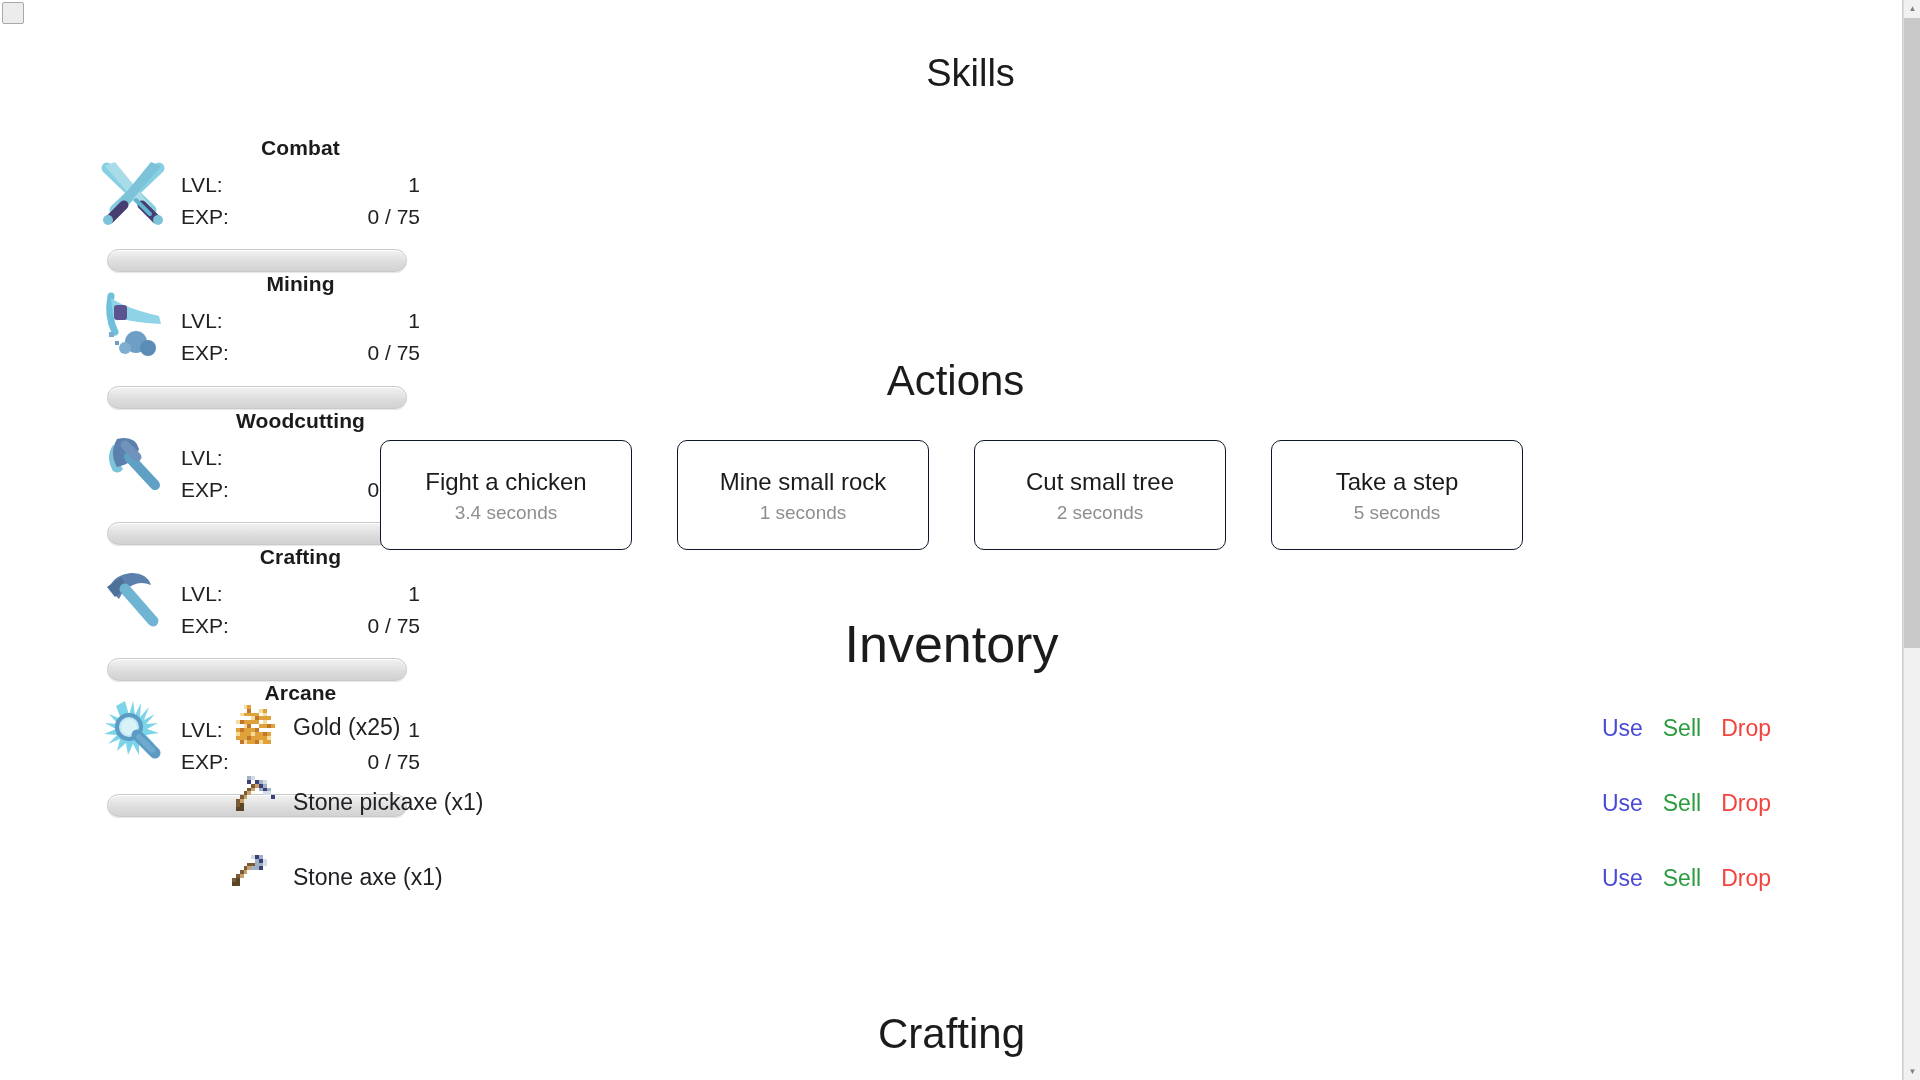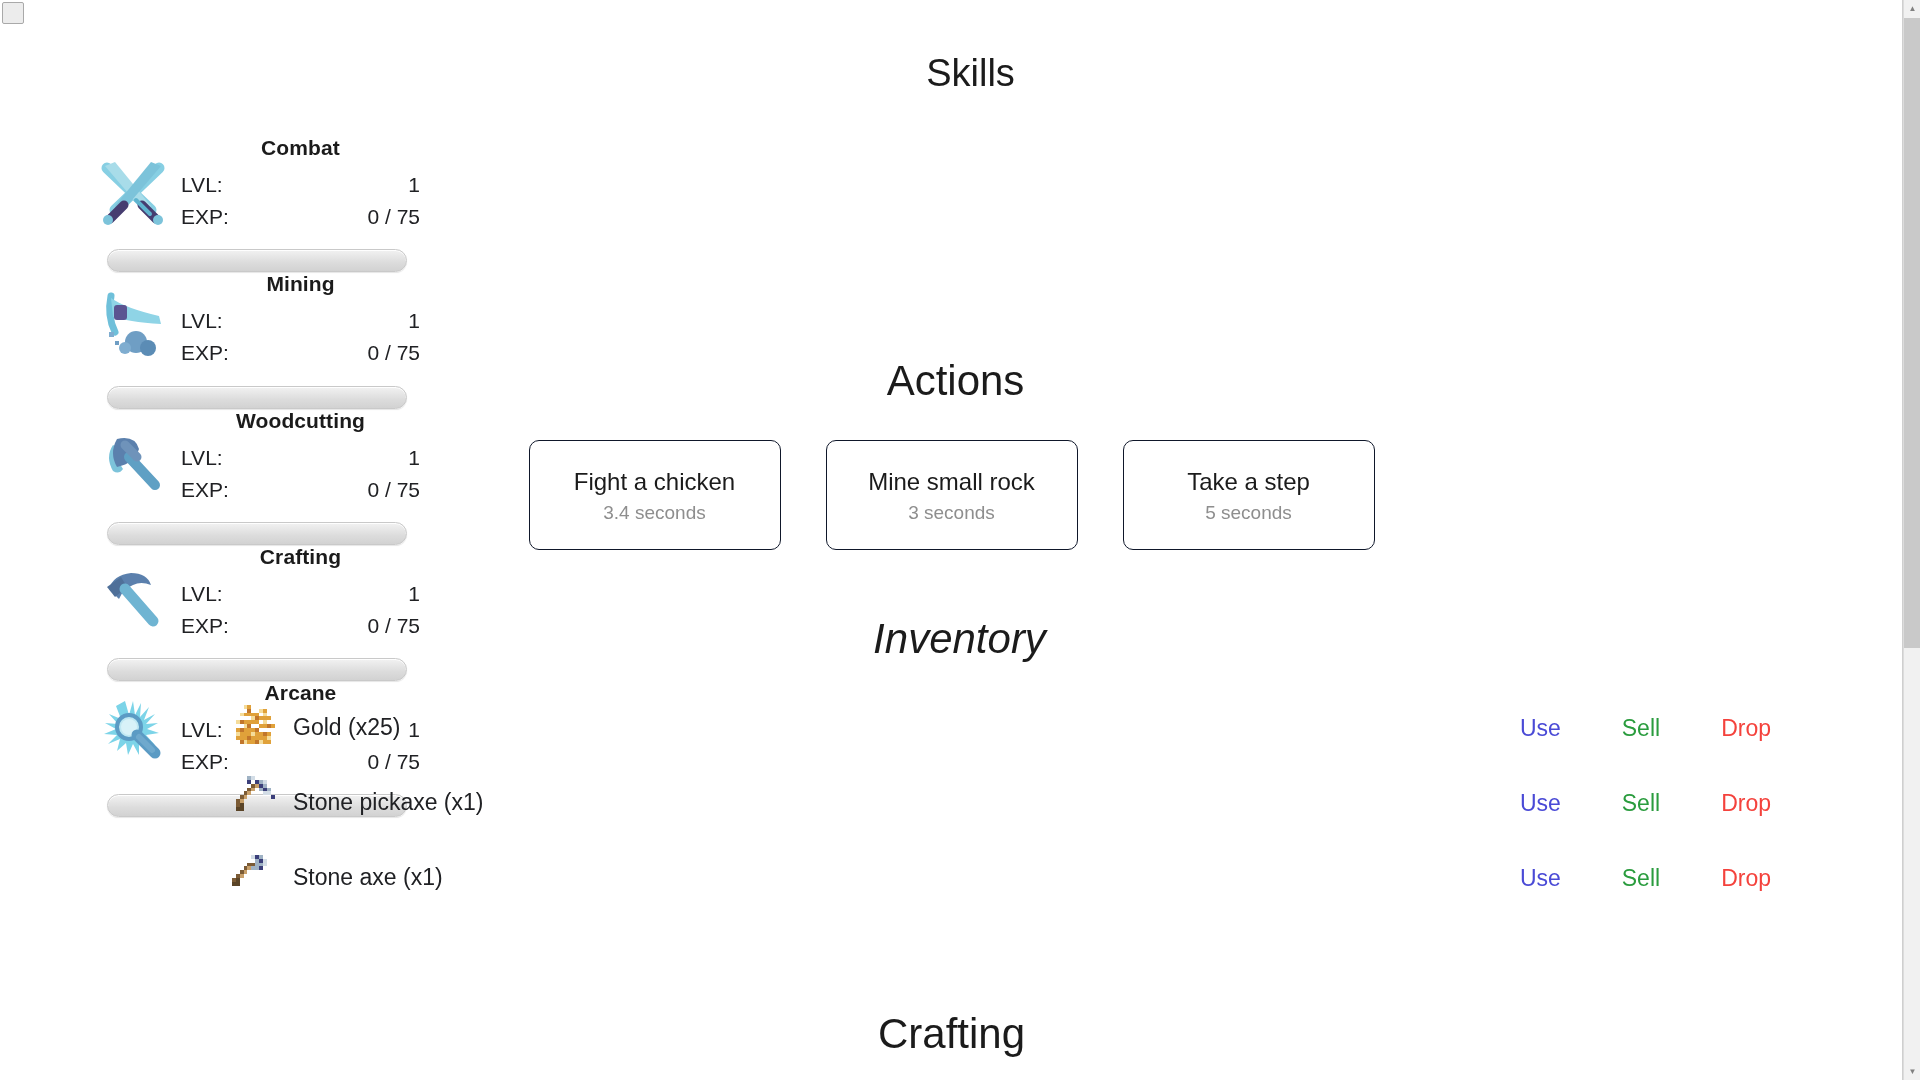--- a/index.html
+++ b/index.html
@@ -44,21 +44,21 @@
     font-weight: 400;
     font-size: 40px;
     line-height: 1;
     text-align: center;
     margin: 0;
     color: #1b1b1b;
   }
 
   #skills-title { position: absolute; left: 0; top: 54px; width: 1903px; font-size: 38px; padding-left: 38px; }
   #actions-title { position: absolute; left: 4px; top: 360px; width: 1903px; font-size: 42px; }
-  #inventory-title { position: absolute; left: 8px; top: 618px; width: 1903px; font-size: 42px; font-style: italic; }
+  #inventory-title { position: absolute; left: 0; top: 618px; width: 1903px; font-size: 52px; }
   #crafting-title { position: absolute; left: 0; top: 1013px; width: 1903px; font-size: 42px; }
 
   
   .skills-row {
     position: absolute;
     left: 95px;
     top: 136px;
     width: 1715px;
     display: flex;
     gap: 0px;
@@ -179,21 +179,21 @@
     color: #202124;
     margin-left: 3px;
     white-space: nowrap;
   }
   .inv-actions {
     position: absolute;
     right: 132px;
     top: 50%;
     transform: translateY(-50%);
     display: flex;
-    gap: 61px;
+    gap: 20px;
     justify-content: space-between;
   }
   .inv-act {
     font-size: 23px;
     cursor: pointer;
     background: none;
     border: none;
     padding: 0;
     font-family: inherit;
   }
@@ -397,21 +397,25 @@
 
     <h1 class="section-title" id="actions-title">Actions</h1>
 
     <div class="actions-row">
       <button class="action-btn">
         <span class="action-label">Fight a chicken</span>
         <span class="action-time">3.4 seconds</span>
       </button>
       <button class="action-btn">
         <span class="action-label">Mine small rock</span>
-        <span class="action-time">3 seconds</span>
+        <span class="action-time">1 seconds</span>
+      </button>
+      <button class="action-btn">
+        <span class="action-label">Cut small tree</span>
+        <span class="action-time">2 seconds</span>
       </button>
       <button class="action-btn">
         <span class="action-label">Take a step</span>
         <span class="action-time">5 seconds</span>
       </button>
     </div>
 
     <h1 class="section-title" id="inventory-title">Inventory</h1>
 
     <div class="inventory-list">

